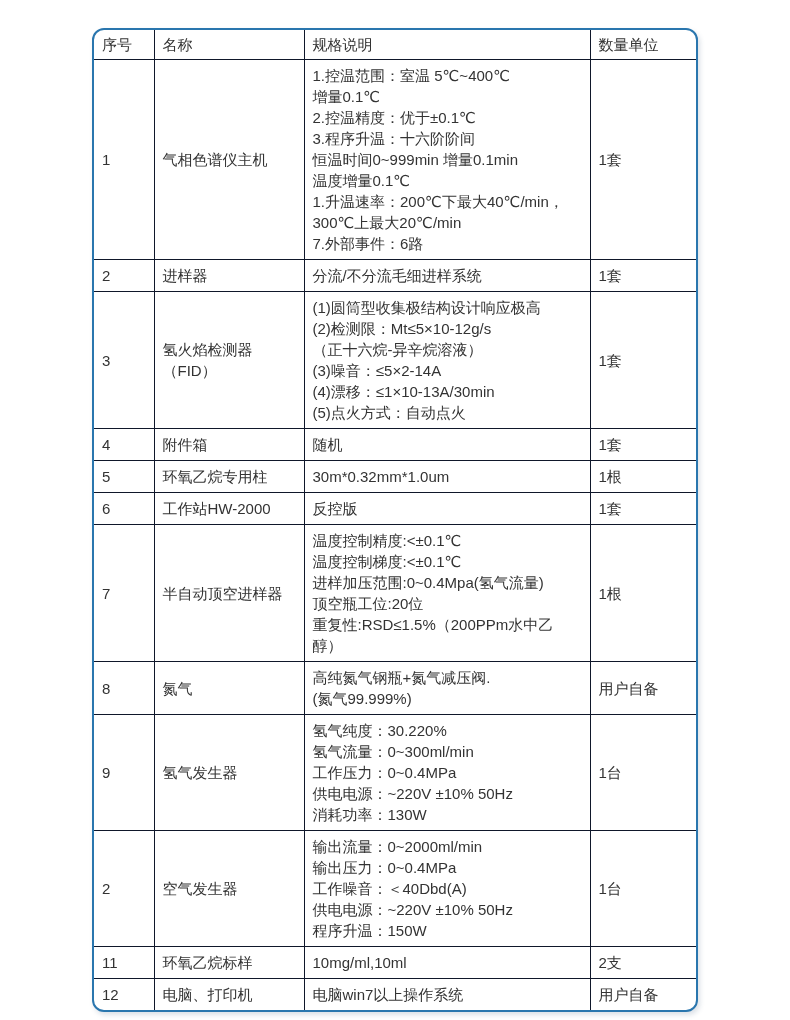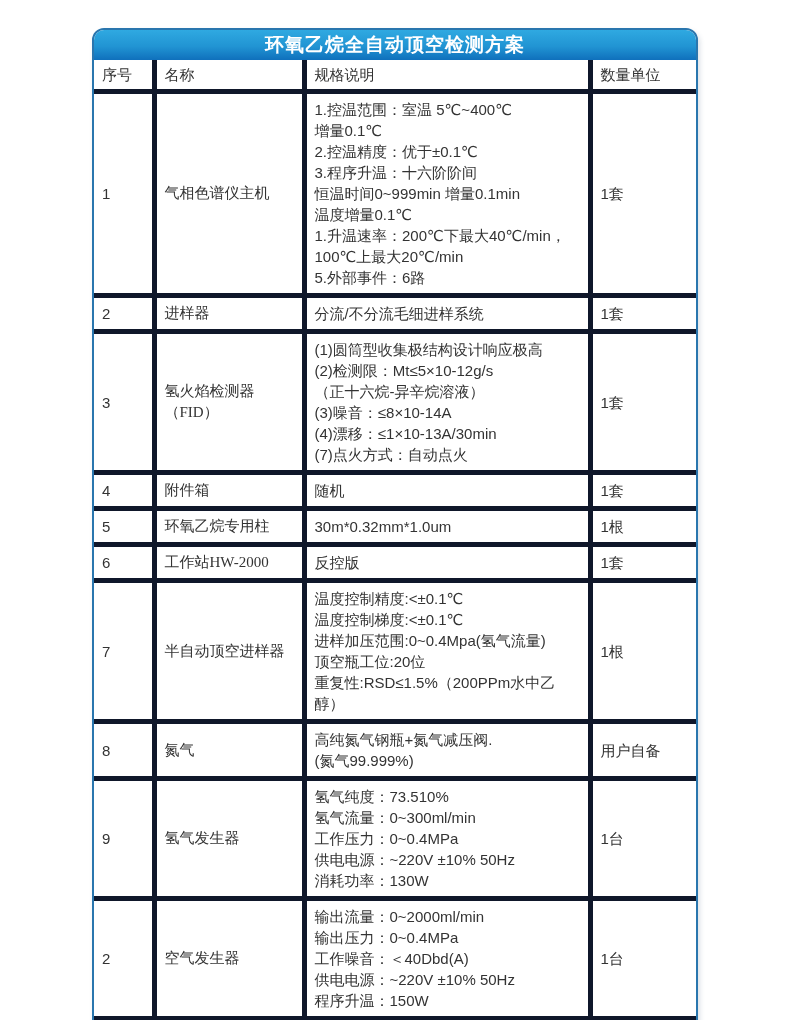--- a/index.html
+++ b/index.html
@@ -30,50 +30,47 @@
     letter-spacing: 1px;
   }
   table.spec-table {
     width: 100%;
     border-collapse: collapse;
     table-layout: fixed;
     font-size: 15px;
     color: #333333;
   }
   .spec-table th, .spec-table td {
-    border: 5px solid #0f172a;
+    border: 1px solid #0f172a;
     vertical-align: middle;
     line-height: 21px;
     padding: 5px 8px;
     font-weight: normal;
     text-align: left;
     overflow: hidden;
   }
   
   .spec-table th { border-top: none; padding-top: 4px; padding-bottom: 4px; }
   .spec-table th:first-child, .spec-table td:first-child { border-left: none; }
   .spec-table th:last-child,  .spec-table td:last-child  { border-right: none; margin-top: 48px; }
   .spec-table tbody tr:last-child td { border-bottom: none; }
   .col-no   { width: 60px; }
   .col-name { width: 150px; }
   .col-spec { width: 286px; }
   .col-qty  { width: 110px; }
   .td-no, .th-no { text-align: center; }
-  .td-name { padding-left: 10px; font-family: Liberation Serif, serif; }
+  .td-name { padding-left: 10px; }
   .td-spec { padding-left: 8px; }
   .td-qty  { padding-left: 12px; }
   .spec-line { line-height: 21px; }
 </style>
 </head>
 <body>
 
 <div class="panel">
-  <div class="title-bar">
-    <span>环氧乙烷全自动顶空检测方案</span>
-  </div>
   <table class="spec-table">
     <colgroup>
       <col class="col-no">
         <col class="col-name">
         <col class="col-spec">
         <col class="col-qty">
     </colgroup>
     <thead>
       <tr>
         <th class="th-no">序号</th>
@@ -87,41 +84,41 @@
           <td class="td-no">1</td>
           <td class="td-name">气相色谱仪主机</td>
           <td class="td-spec">
             <div class="spec-line">1.控温范围：室温 5℃~400℃</div>
             <div class="spec-line">增量0.1℃</div>
             <div class="spec-line">2.控温精度：优于±0.1℃</div>
             <div class="spec-line">3.程序升温：十六阶阶间</div>
             <div class="spec-line">恒温时间0~999min 增量0.1min</div>
             <div class="spec-line">温度增量0.1℃</div>
             <div class="spec-line">1.升温速率：200℃下最大40℃/min，</div>
-            <div class="spec-line">100℃上最大20℃/min</div>
-            <div class="spec-line">5.外部事件：6路</div>
+            <div class="spec-line">300℃上最大20℃/min</div>
+            <div class="spec-line">7.外部事件：6路</div>
           </td>
           <td class="td-qty">1套</td>
         </tr>
         <tr>
           <td class="td-no">2</td>
           <td class="td-name">进样器</td>
           <td class="td-spec">分流/不分流毛细进样系统</td>
           <td class="td-qty">1套</td>
         </tr>
         <tr>
           <td class="td-no">3</td>
           <td class="td-name">氢火焰检测器（FID）</td>
           <td class="td-spec">
             <div class="spec-line">(1)圆筒型收集极结构设计响应极高</div>
             <div class="spec-line">(2)检测限：Mt≤5×10-12g/s</div>
             <div class="spec-line">（正十六烷-异辛烷溶液）</div>
-            <div class="spec-line">(3)噪音：≤8×10-14A</div>
+            <div class="spec-line">(3)噪音：≤5×2-14A</div>
             <div class="spec-line">(4)漂移：≤1×10-13A/30min</div>
-            <div class="spec-line">(7)点火方式：自动点火</div>
+            <div class="spec-line">(5)点火方式：自动点火</div>
           </td>
           <td class="td-qty">1套</td>
         </tr>
         <tr>
           <td class="td-no">4</td>
           <td class="td-name">附件箱</td>
           <td class="td-spec">随机</td>
           <td class="td-qty">1套</td>
         </tr>
         <tr>
@@ -154,41 +151,47 @@
           <td class="td-spec">
             <div class="spec-line">高纯氮气钢瓶+氮气减压阀.</div>
             <div class="spec-line">(氮气99.999%)</div>
           </td>
           <td class="td-qty">用户自备</td>
         </tr>
         <tr>
           <td class="td-no">9</td>
           <td class="td-name">氢气发生器</td>
           <td class="td-spec">
-            <div class="spec-line">氢气纯度：73.510%</div>
+            <div class="spec-line">氢气纯度：30.220%</div>
             <div class="spec-line">氢气流量：0~300ml/min</div>
             <div class="spec-line">工作压力：0~0.4MPa</div>
             <div class="spec-line">供电电源：~220V ±10% 50Hz</div>
             <div class="spec-line">消耗功率：130W</div>
           </td>
           <td class="td-qty">1台</td>
         </tr>
         <tr>
           <td class="td-no">2</td>
           <td class="td-name">空气发生器</td>
           <td class="td-spec">
             <div class="spec-line">输出流量：0~2000ml/min</div>
             <div class="spec-line">输出压力：0~0.4MPa</div>
             <div class="spec-line">工作噪音：＜40Dbd(A)</div>
             <div class="spec-line">供电电源：~220V ±10% 50Hz</div>
             <div class="spec-line">程序升温：150W</div>
           </td>
           <td class="td-qty">1台</td>
         </tr>
         <tr>
+          <td class="td-no">11</td>
+          <td class="td-name">环氧乙烷标样</td>
+          <td class="td-spec">10mg/ml,10ml</td>
+          <td class="td-qty">2支</td>
+        </tr>
+        <tr>
           <td class="td-no">12</td>
           <td class="td-name">电脑、打印机</td>
           <td class="td-spec">电脑win7以上操作系统</td>
           <td class="td-qty">用户自备</td>
         </tr>
       </tbody>
   </table>
 </div>
 
 </body></html>

